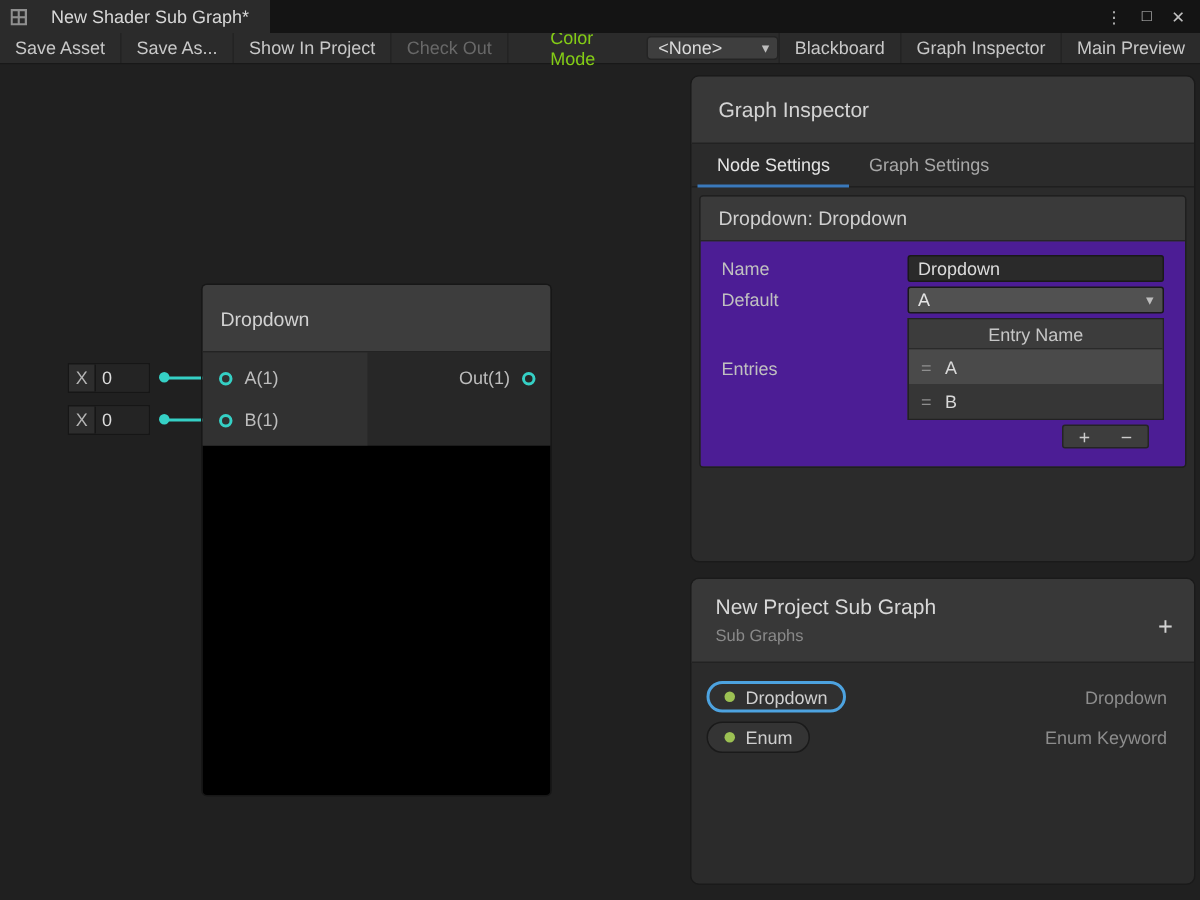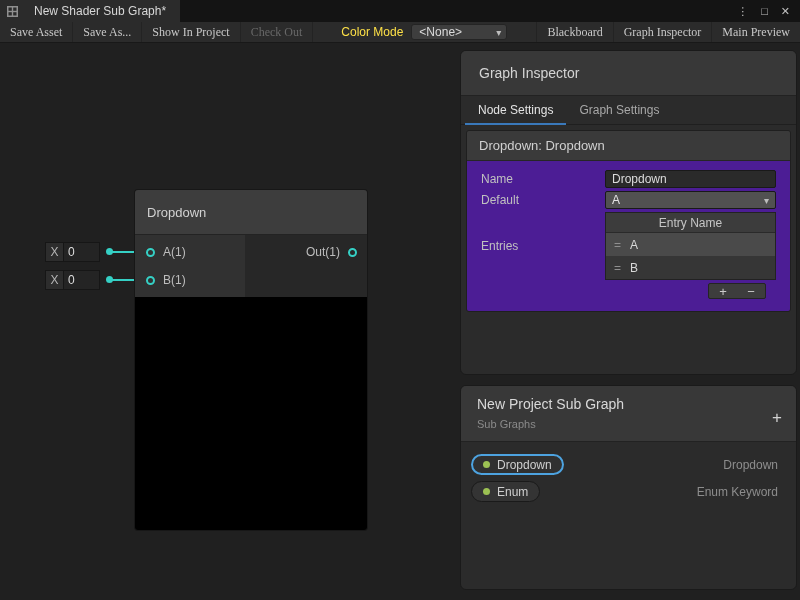--- a/index.html
+++ b/index.html
@@ -12,25 +12,25 @@
 
   
   .titlebar { position:absolute; top:0; left:0; width:800px; height:22px; background:#141414; display:flex; align-items:stretch; z-index:30; }
   .doc-tab { display:flex; align-items:center; gap:16px; background:#2b2b2b; padding:0 14px 0 7px; }
   .tab-title { color:#d8d8d8; font-size:12px; white-space:nowrap; }
   .window-controls { margin-left:auto; display:flex; align-items:center; gap:13px; padding-right:10px; color:#c0c0c0; }
   .wc { font-size:11px; cursor:default; }
 
   
   .toolbar { position:absolute; top:22px; left:0; width:800px; height:21px; background:#2b2b2b; border-bottom:1px solid #181818; display:flex; align-items:stretch; z-index:29; }
-  .tb-btn { display:flex; align-items:center; padding:0 10px; border-right:1px solid #232323; color:#c8c8c8; white-space:nowrap;font-family:Liberation Serif, serif; }
+  .tb-btn { display:flex; align-items:center; padding:0 10px; border-right:1px solid #232323; color:#c8c8c8; white-space:nowrap; }
   .tb-btn.disabled { color:#686868; }
   .tb-right { margin-left:auto; display:flex; align-items:stretch; }
   .tb-right .tb-btn { border-right:none; border-left:1px solid #232323; }
-  .tb-label { display:flex; align-items:center; padding:0 8px 0 28px; color:#fde047; }
+  .tb-label { display:flex; align-items:center; padding:0 8px 0 28px; color:#84cc16; }
   .mode-select { display:flex; align-items:center; justify-content:space-between; background:#3e3e3e; border:1px solid #242424; border-radius:3px; height:16px; align-self:center; padding:0 5px 0 7px; width:96px; color:#dadada; }
   .dd-arrow { color:#bdbdbd; font-size:10px; }
 
   
   .canvas { position:absolute; top:43px; left:0; width:800px; height:557px; background:#202020; z-index:1; }
 
   
   .node { position:absolute; left:135px; top:190px; width:232px; z-index:5; border-radius:3px; overflow:hidden; box-shadow:0 0 0 1px #171717; }
   .node-header { height:45px; background:#3d3d3d; display:flex; align-items:center; padding:0 12px; color:#d2d2d2; font-size:13px; border-bottom:1px solid #232323; }
   .node-body { position:relative; height:62px; background:#272727; }

